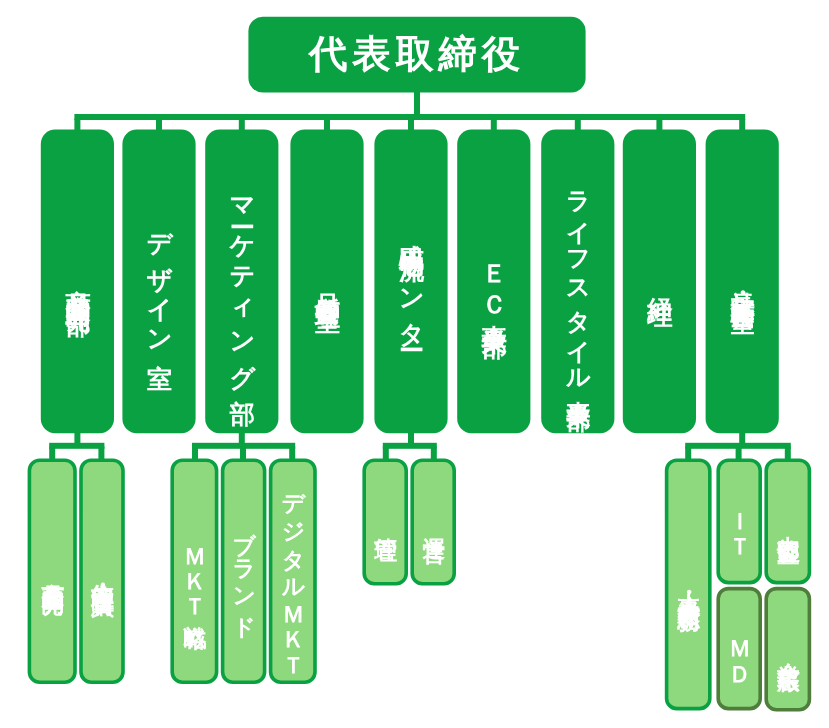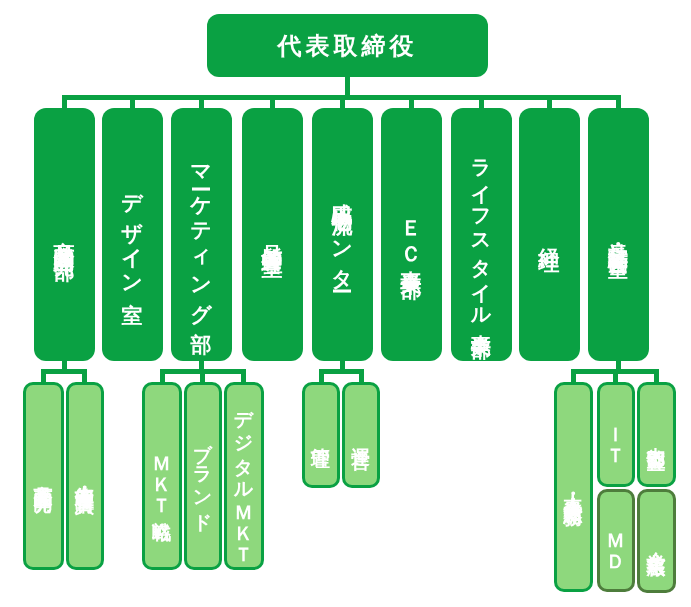--- a/index.html
+++ b/index.html
@@ -13,21 +13,21 @@
   .canvas{
     position:relative;width:691px;height:607px;background:#ffffff;overflow:hidden;
   }
   .line{position:absolute;background:var(--green);}
   .box1{
     position:absolute;left:207px;top:14px;width:281px;height:63px;
     background:var(--green);border-radius:12px;
     display:flex;align-items:center;justify-content:center;
   }
   .box1 .htext{
-    color:var(--text);font-weight:bold;font-size:24px;letter-spacing:4px;
+    color:var(--text);font-weight:bold;font-size:32px;letter-spacing:4px;
   }
   .box2{
     position:absolute;top:108px;width:61px;height:253px;
     background:var(--green);border-radius:12px;
     display:flex;align-items:center;justify-content:center;
   }
   .vtext{
     writing-mode:vertical-rl;color:var(--text);font-weight:bold;
     font-size:21px;letter-spacing:3px;line-height:1;white-space:nowrap;
   }

